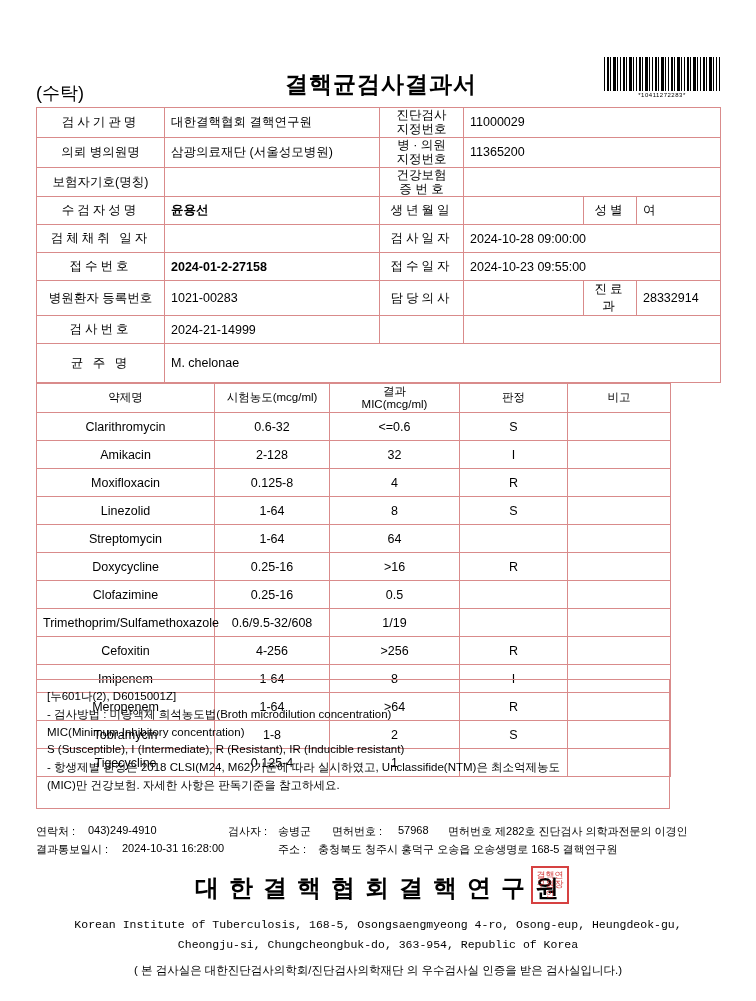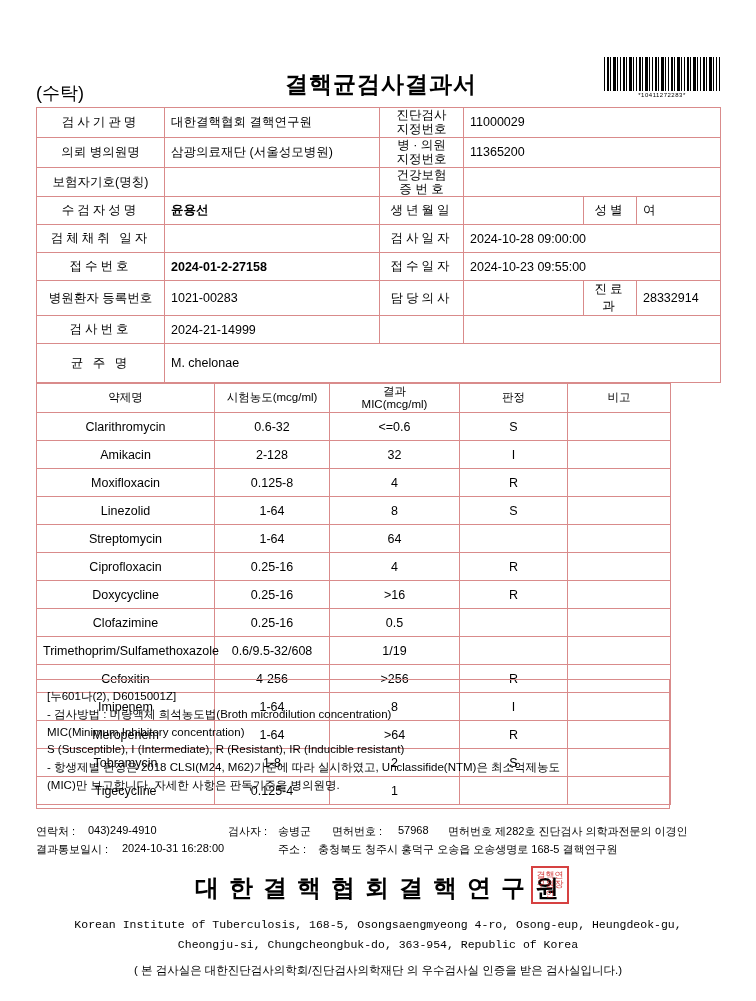--- a/index.html
+++ b/index.html
@@ -364,27 +364,20 @@
         <td></td>
       </tr>
       <tr>
         <td>Streptomycin</td>
         <td>1-64</td>
         <td>64</td>
         <td></td>
         <td></td>
       </tr>
       <tr>
-        <td>Ciprofloxacin</td>
-        <td>0.25-16</td>
-        <td>4</td>
-        <td>R</td>
-        <td></td>
-      </tr>
-      <tr>
         <td>Doxycycline</td>
         <td>0.25-16</td>
         <td>&gt;16</td>
         <td>R</td>
         <td></td>
       </tr>
       <tr>
         <td>Clofazimine</td>
         <td>0.25-16</td>
         <td>0.5</td>
@@ -435,21 +428,21 @@
       </tr>
     </tbody>
   </table>
 
   <div class="notes">
     <div>[누601나(2), D6015001Z]</div>
     <div>- 검사방법 : 미량액체 희석농도법(Broth microdilution concentration)</div>
     <div>MIC(Minimum Inhibitory concentration)</div>
     <div>S (Susceptible), I (Intermediate), R (Resistant), IR (Inducible resistant)</div>
     <div>- 항생제별 판정은 2018 CLSI(M24, M62)기준에 따라 실시하였고, Unclassifide(NTM)은 최소억제농도</div>
-    <div>(MIC)만 보고합니다. 자세한 사항은 판독기준을 병의원명.</div>
+    <div>(MIC)만 건강보험. 자세한 사항은 판독기준을 참고하세요.</div>
   </div>
 
   <div class="footer">
     <div class="line">
       <span class="c" style="left:0px;">연락처 :</span>
       <span class="c" style="left:52px;">043)249-4910</span>
       <span class="c" style="left:192px;">검사자 :</span>
       <span class="c" style="left:242px;">송병군</span>
       <span class="c" style="left:296px;">면허번호 :</span>
       <span class="c" style="left:362px;">57968</span>

